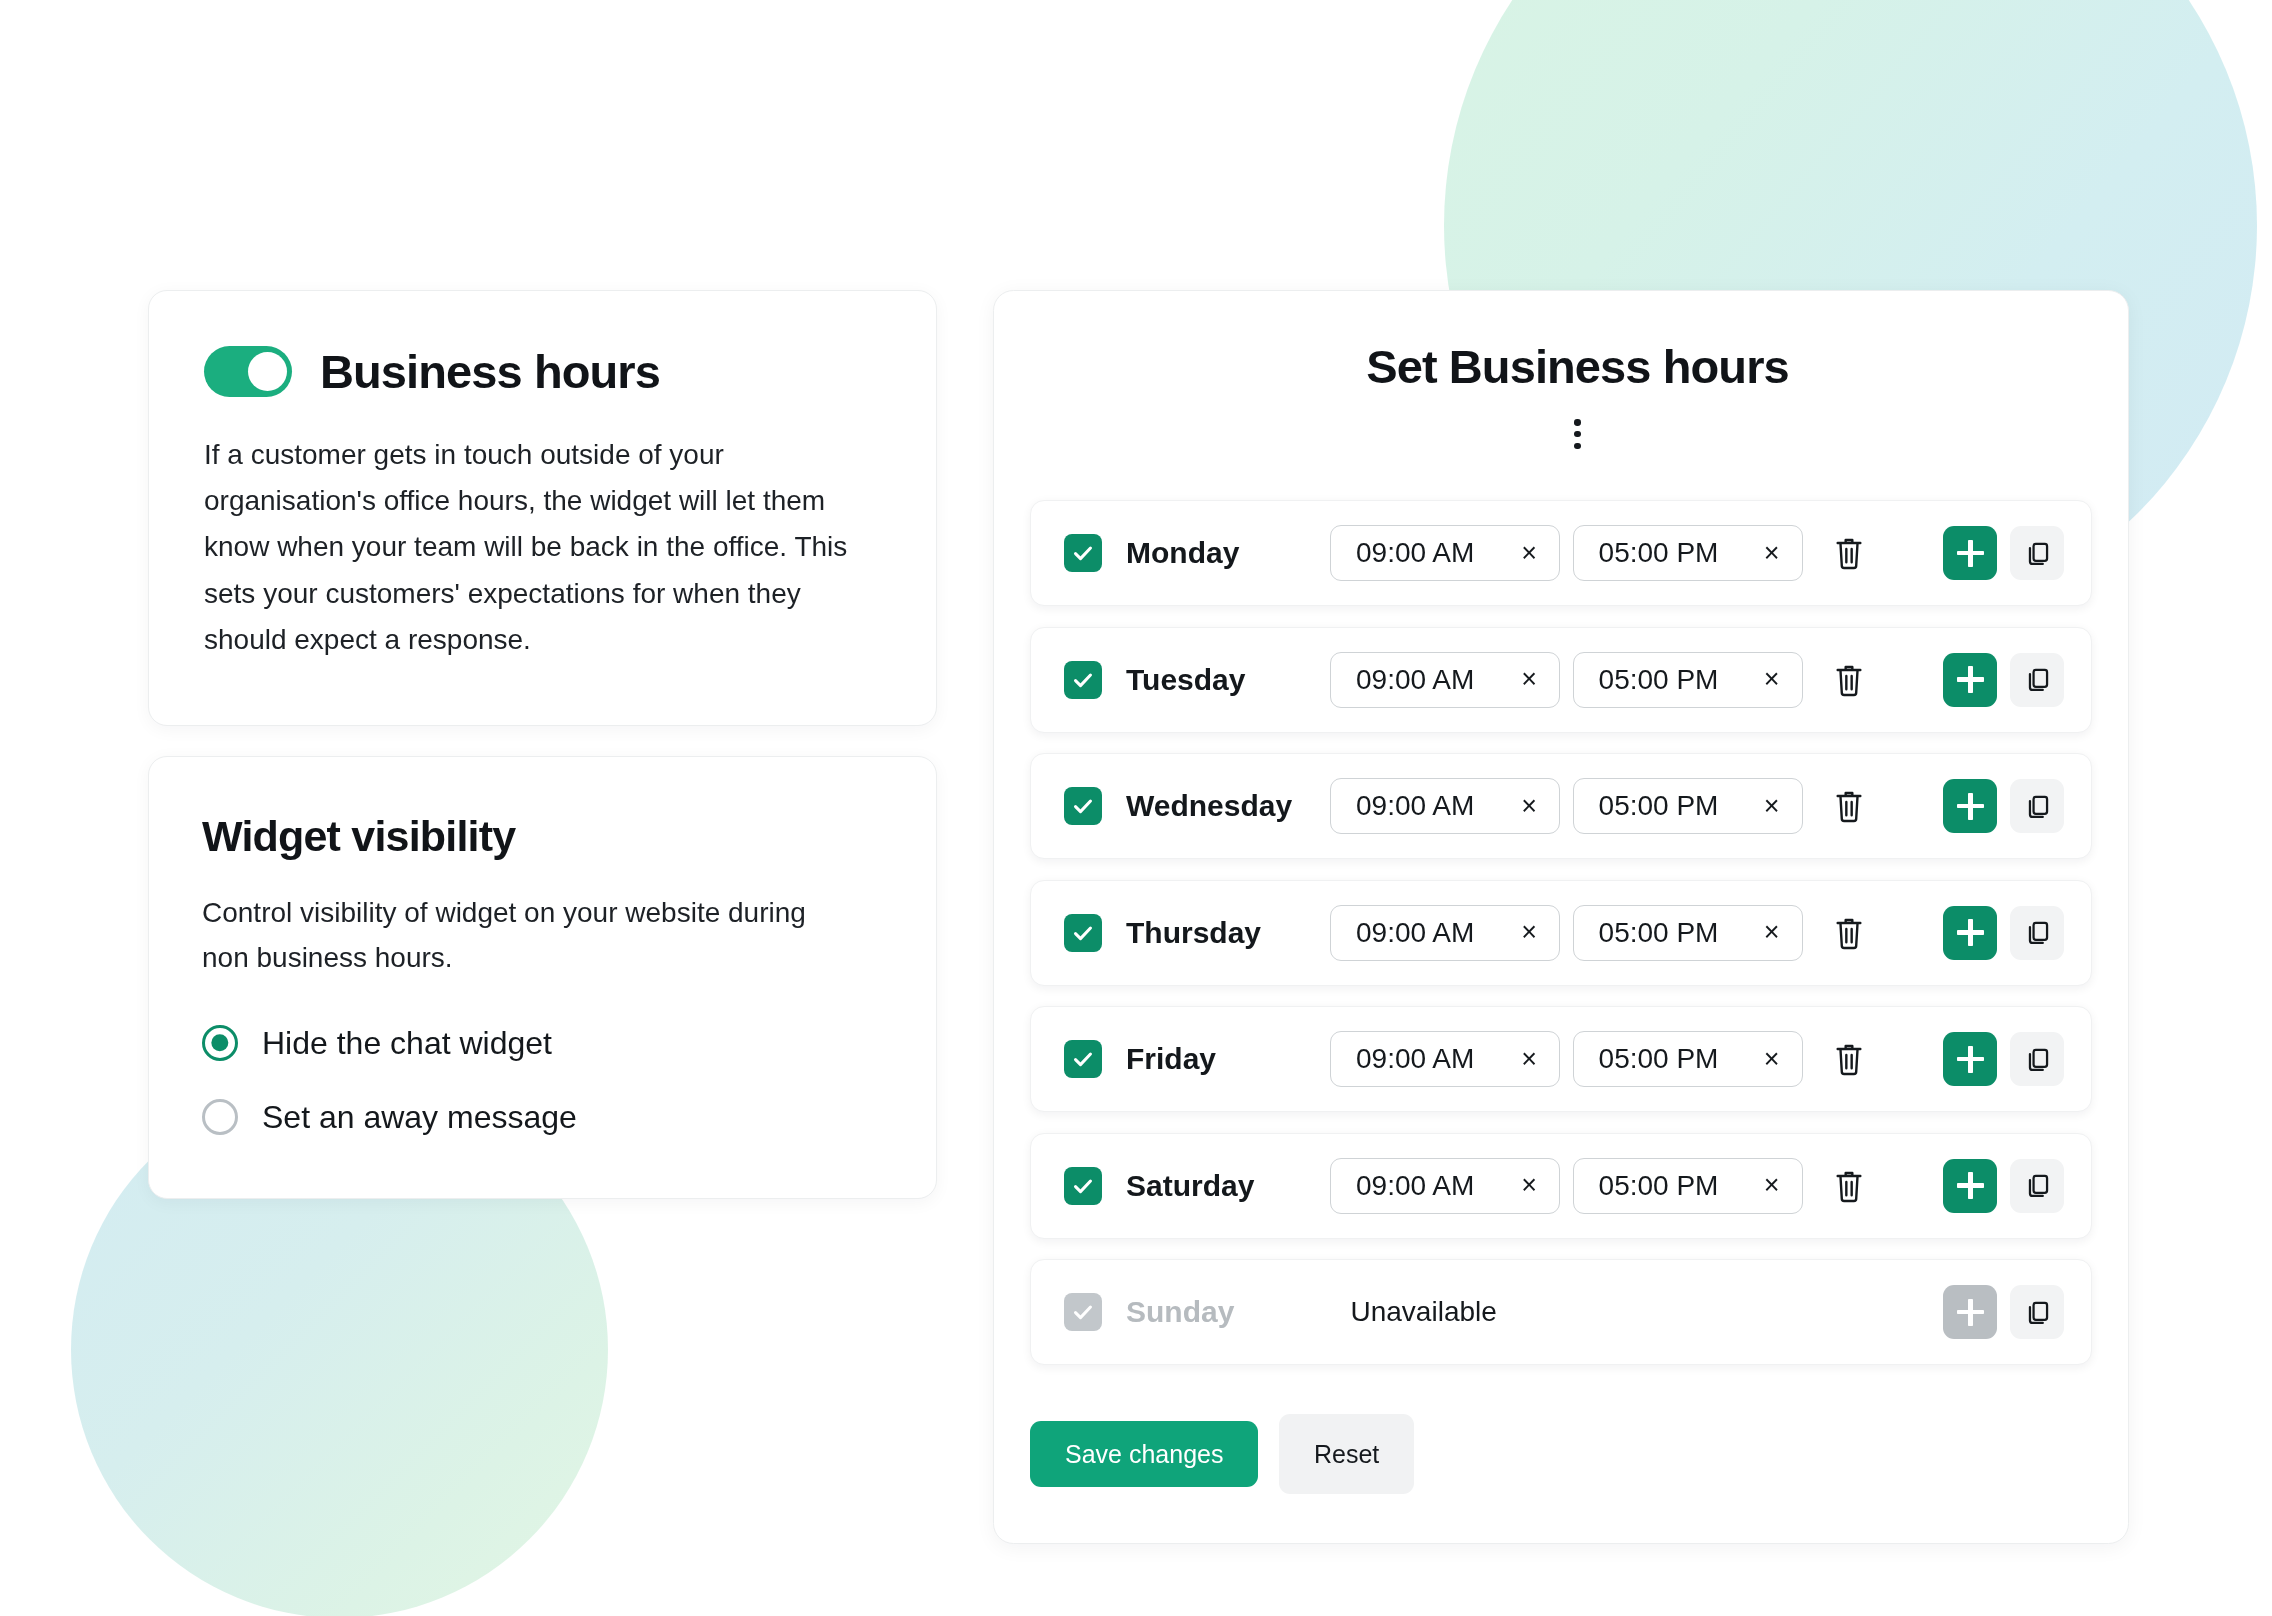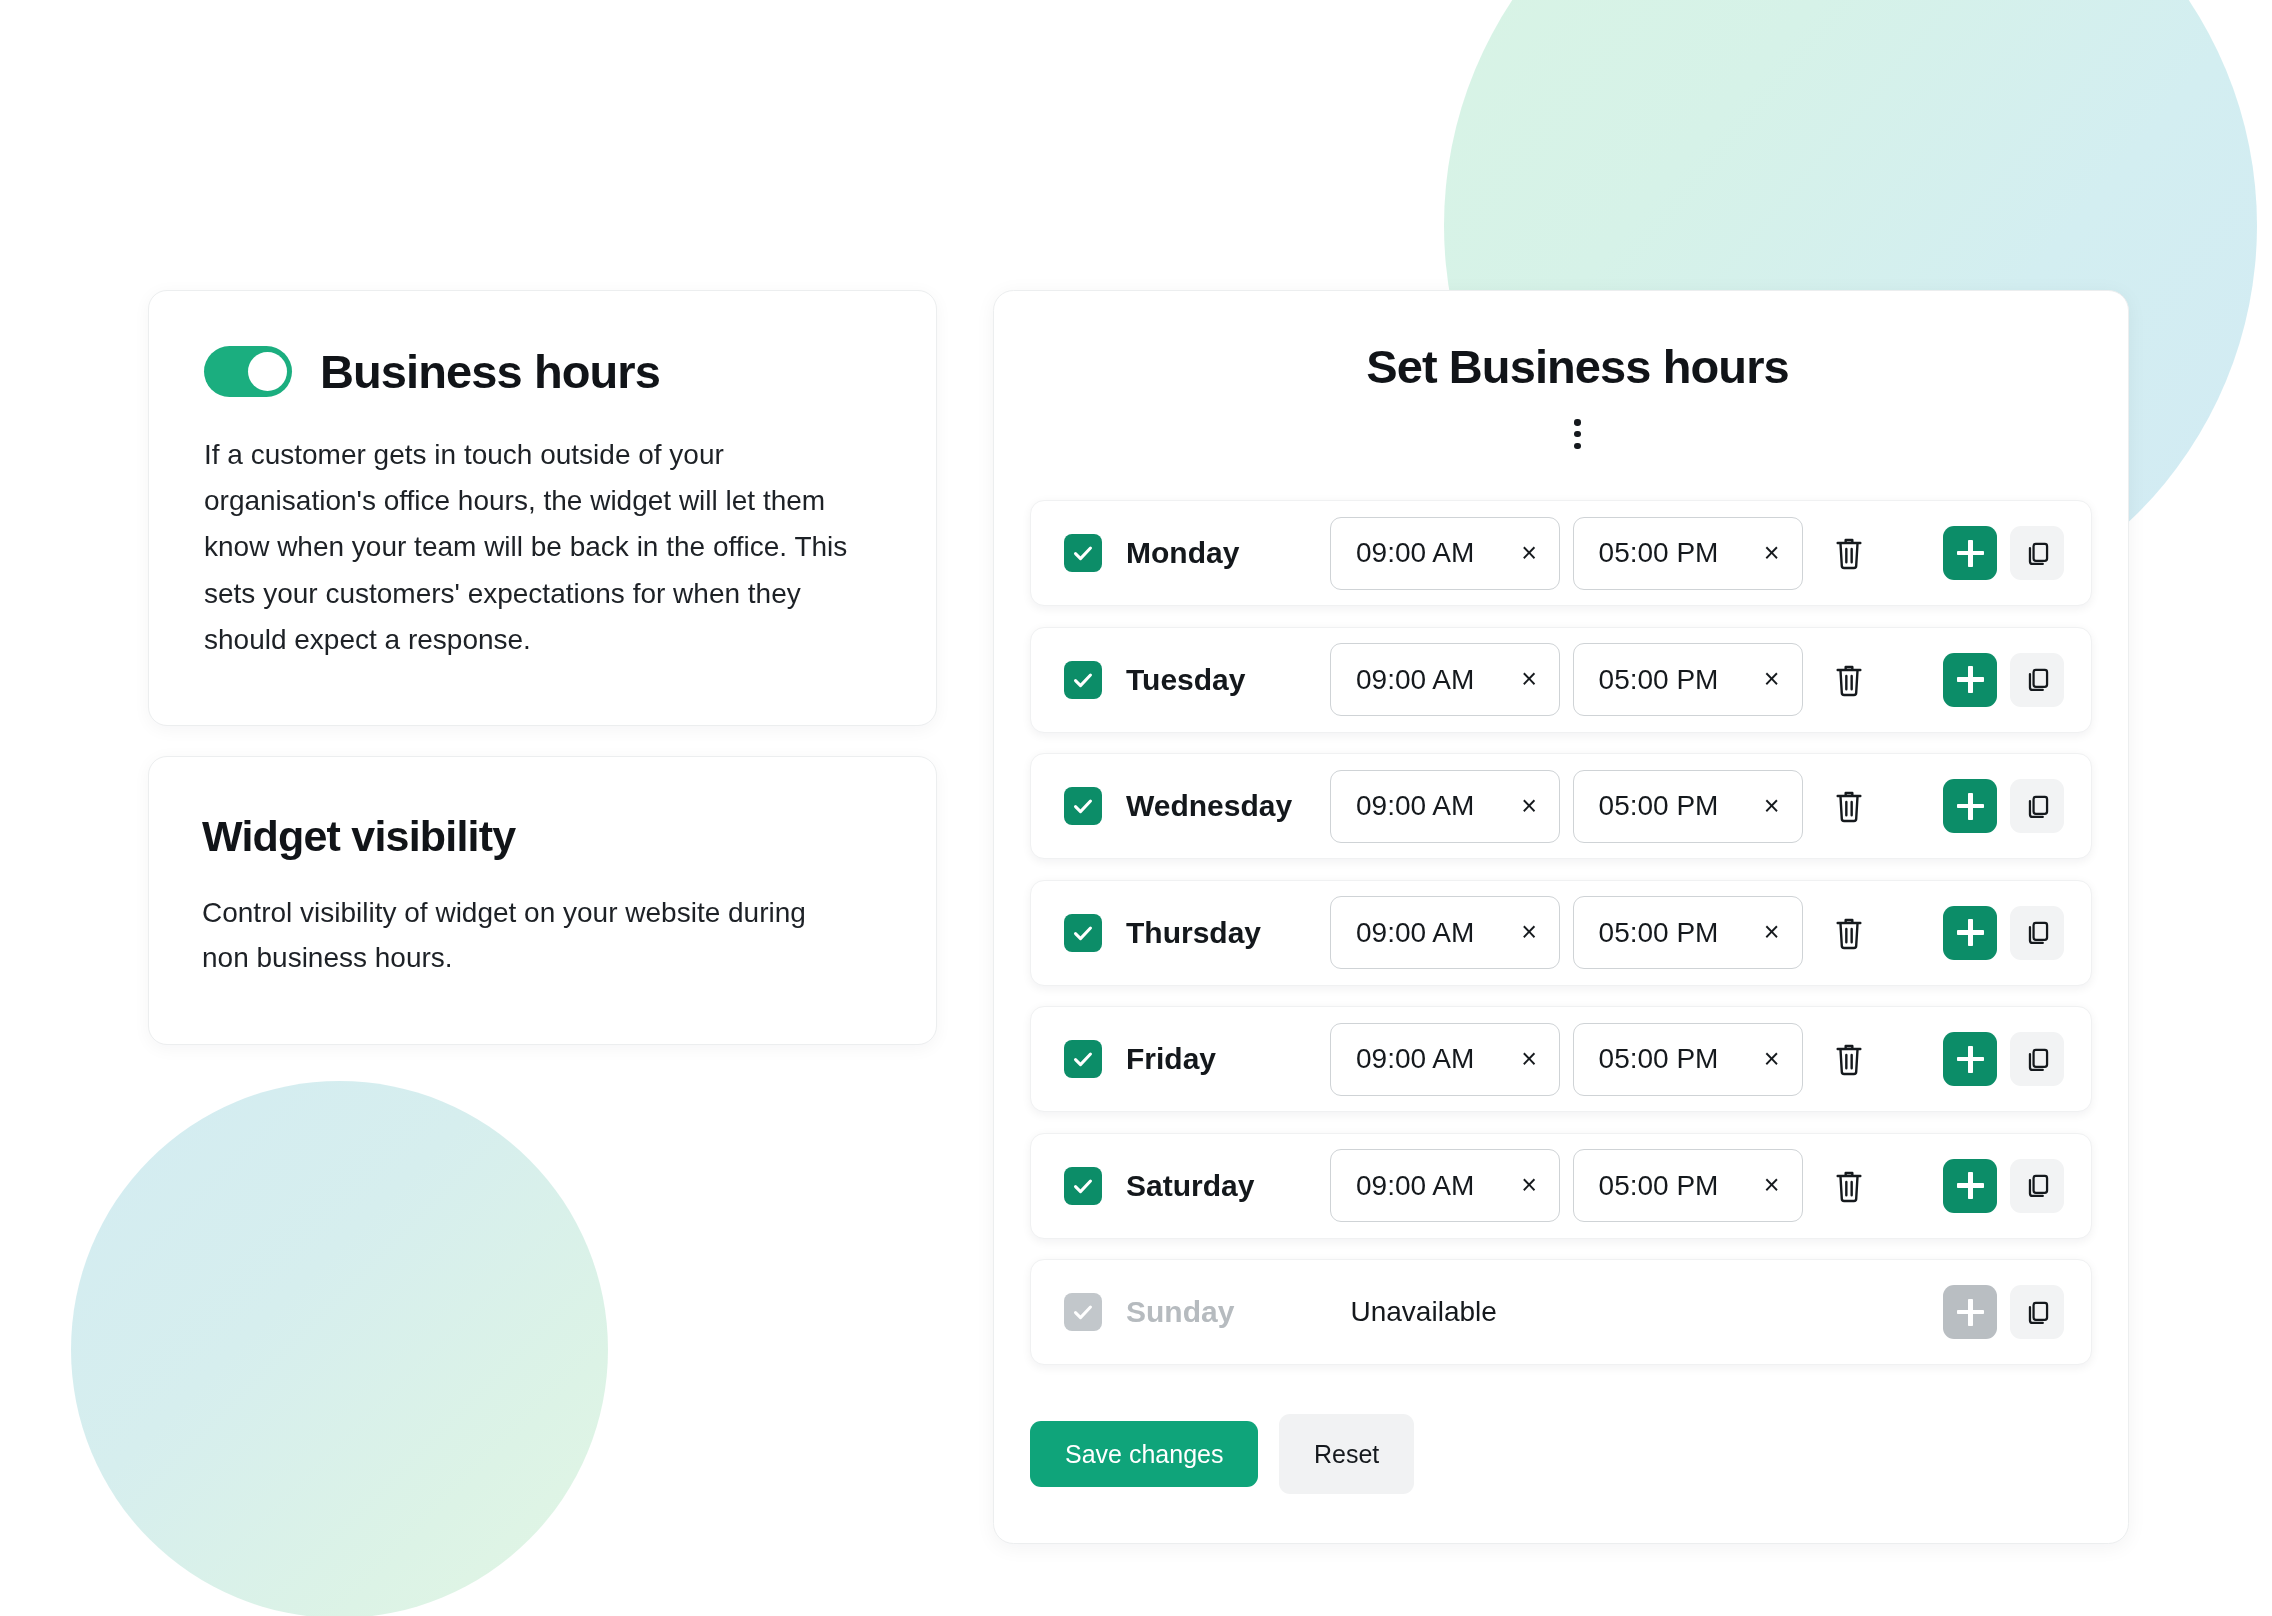--- a/index.html
+++ b/index.html
@@ -251,21 +251,21 @@
     font-size: 30px;
     font-weight: 700;
     color: #14181c;
     line-height: 1;
     flex: 0 0 auto;
   }
   .day-name.disabled { color: #b6bbbf; }
 
   .time-field {
     width: 230px;
-    height: 73px;
+    height: 56px;
     border: 1.6px solid #cfd3d6;
     border-radius: 11px;
     background: #ffffff;
     display: flex;
     align-items: center;
     justify-content: space-between;
     padding: 0 22px 0 25px;
     flex: 0 0 auto;
     cursor: text;
   }
@@ -402,20 +402,30 @@
         </div>
         <div class="bh-title">Business hours</div>
       </div>
       <p class="bh-body">If a customer gets in touch outside of your organisation's office hours, the widget will let them know when your team will be back in the office. This sets your customers' expectations for when they should expect a response.</p>
     </div>
 
     <div class="card card-wv">
       <div class="wv-title">Widget visibility</div>
       <p class="wv-desc">Control visibility of widget on your website during non business hours.</p>
 
+      <div class="radio-group">
+        <div class="radio-row">
+          <span class="radio checked"></span>
+          <span class="radio-label">Hide the chat widget</span>
+        </div>
+        <div class="radio-row">
+          <span class="radio"></span>
+          <span class="radio-label">Set an away message</span>
+        </div>
+      </div>
     </div>
 
   </div>
 
   <div class="right-panel">
 
     <div class="panel-head">
       <div class="panel-title">Set Business hours</div>
       <div class="kebab">
         <i></i>

